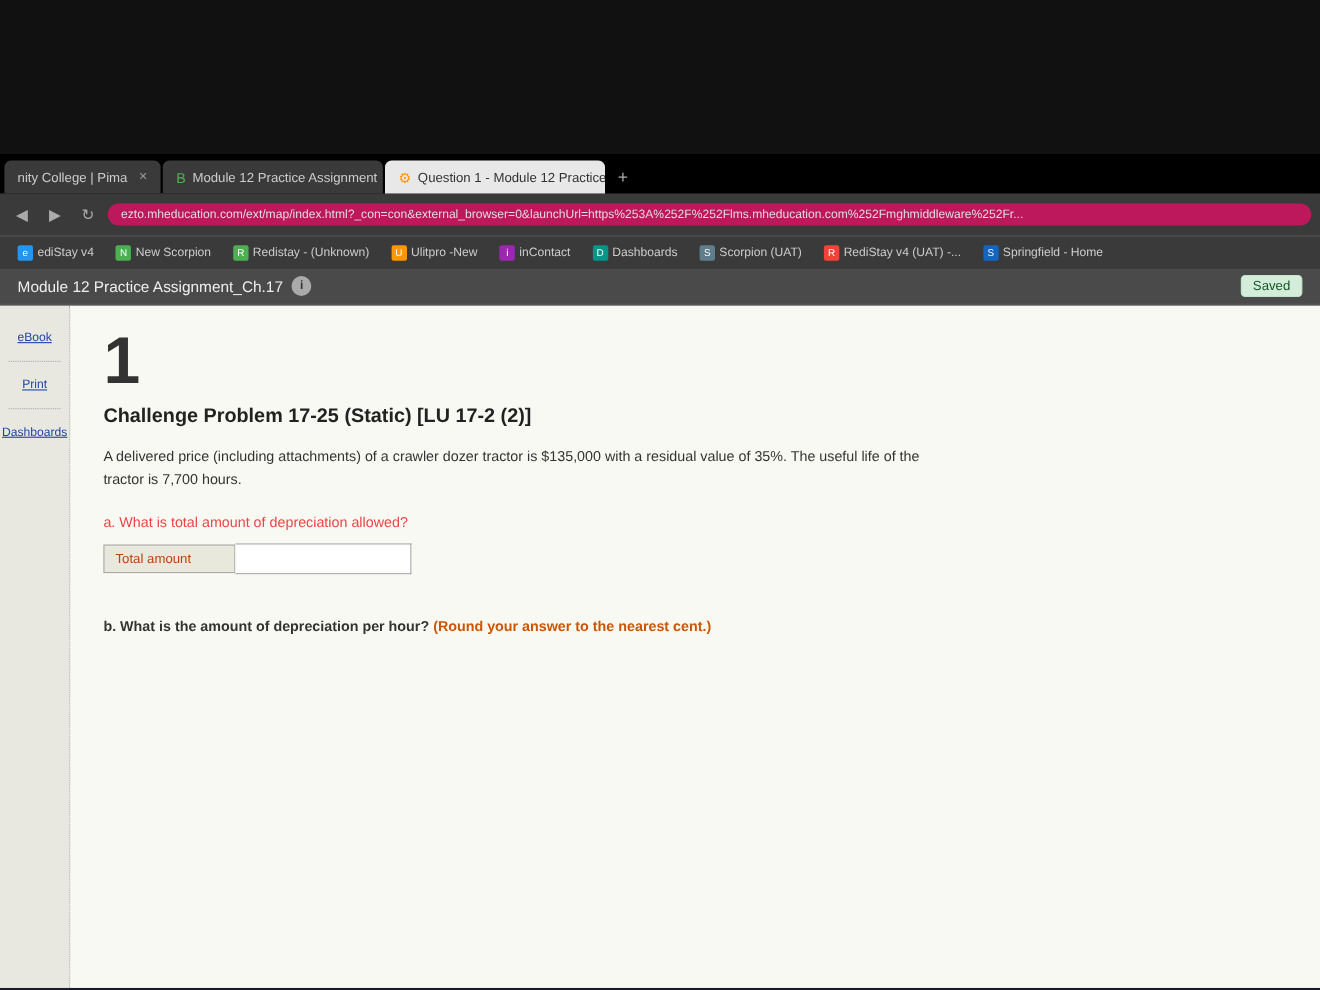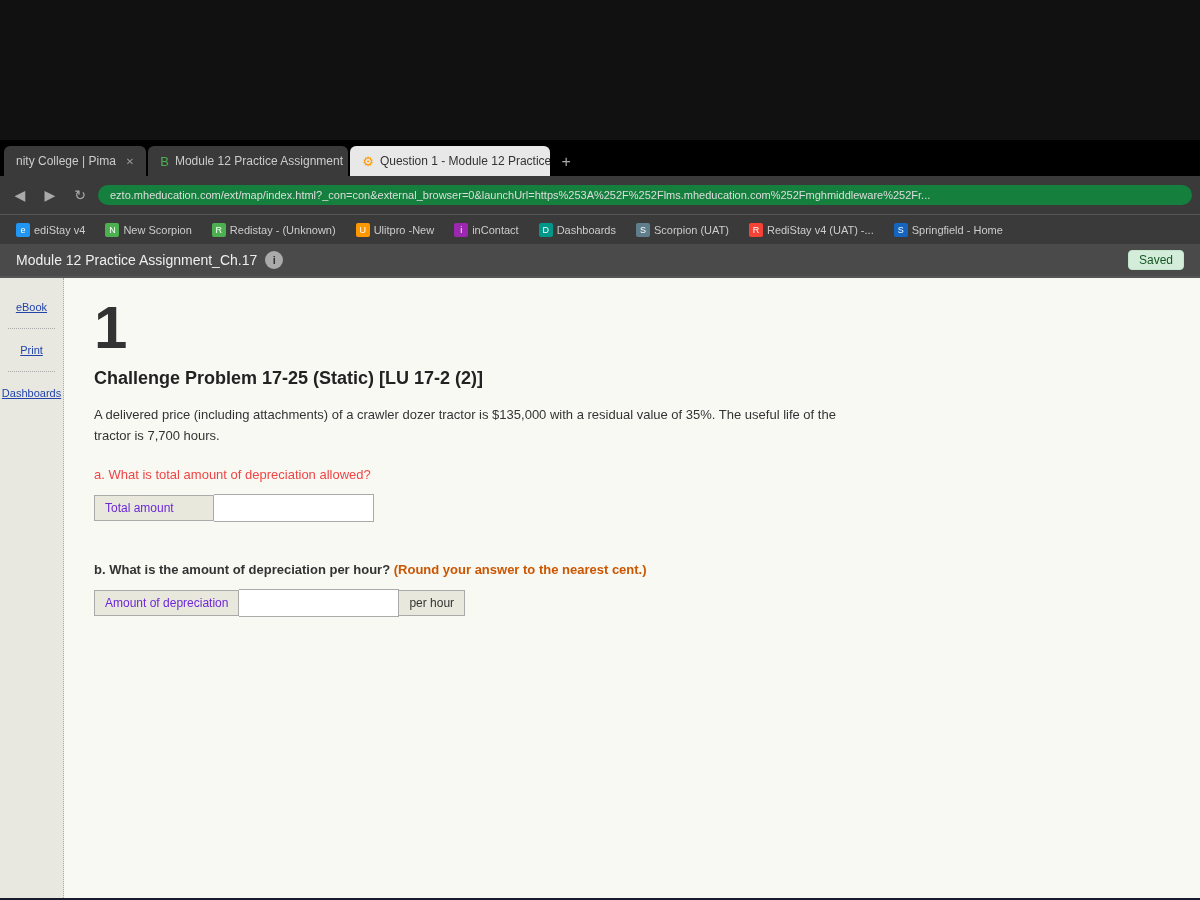--- a/index.html
+++ b/index.html
@@ -92,21 +92,21 @@
       align-items: center;
       justify-content: center;
       color: #aaa;
       font-size: 14px;
       cursor: pointer;
       border-radius: 50%;
     }
 
     .address-bar {
       flex: 1;
-      background: #15803d;
+      background: #be185d;
       border-radius: 12px;
       padding: 4px 12px;
       font-size: 11px;
       color: #ddd;
       display: flex;
       align-items: center;
       overflow: hidden;
       white-space: nowrap;
     }
 
@@ -276,21 +276,21 @@
       align-items: center;
       gap: 0;
       margin-bottom: 8px;
     }
 
     .input-label {
       background: #e8e8dc;
       border: 1px solid #aaa;
       padding: 5px 10px;
       font-size: 12px;
-      color: #6d28d9;
+      color: #c2410c;
       min-width: 120px;
       display: flex;
       align-items: center;
     }
 
     .input-field {
       border: 1px solid #aaa;
       border-left: none;
       padding: 5px 8px;
       font-size: 12px;
@@ -437,22 +437,17 @@
         <span class="input-label">Total amount</span>
         <input class="input-field" type="text" value="" style="">
       </div>
     </div>
 
     <div class="question-b">
       <p class="question-b-label">
         <strong>b. What is the amount of depreciation per hour?</strong>
         <span class="highlight-text">(Round your answer to the nearest cent.)</span>
       </p>
-      <div class="input-row">
-        <span class="input-label">Amount of depreciation</span>
-        <input class="input-field" type="text" value="" style="">
-        <span class="input-suffix">per hour</span>
-      </div>
     </div>
 
   </div>
 
 </div>
 
 </body></html>

